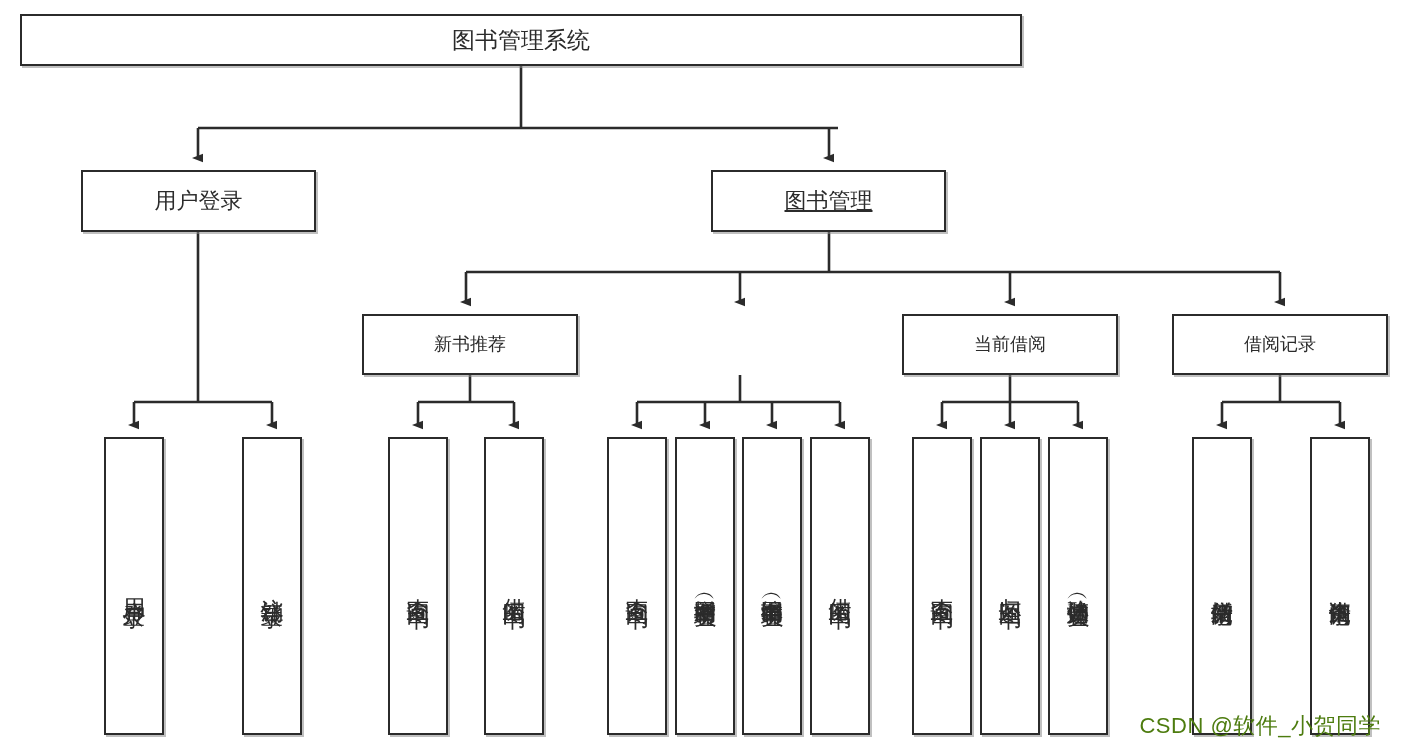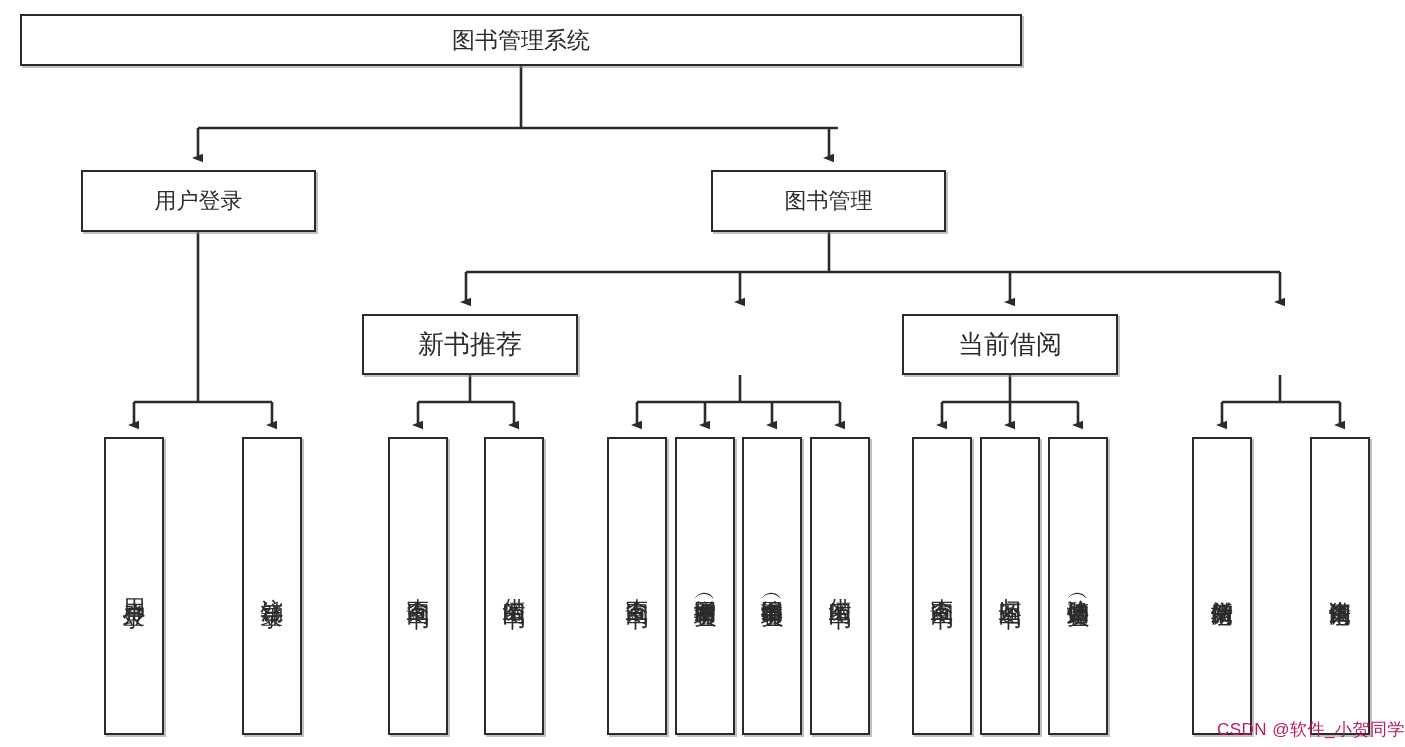--- a/index.html
+++ b/index.html
@@ -24,40 +24,40 @@
     box-shadow:2px 2px 0 rgba(140,140,140,0.55);
   }
   .node .lbl{
     display:block;
     text-align:center;
     line-height:1.16;
     white-space:nowrap;
   }
   .node.root .lbl{font-size:23px;}
   .node.lvl1 .lbl{font-size:22px;}
-  .node.lvl2 .lbl{font-size:26px;}
+  .node.lvl2 .lbl{font-size:18px;}
   .node.leaf{
     align-items:center;
     justify-content:center;
     padding:4px 0;
   }
   .node.leaf .lbl{
     writing-mode:vertical-rl;
     text-orientation:upright;
     font-size:23px;
     letter-spacing:3px;
     line-height:1;
     white-space:nowrap;
   }
   .node.leaf.tall .lbl{font-size:22px;letter-spacing:1px;}
   .watermark{
     position:absolute;
-    right:0;bottom:6px;
-    font-size:17px;
-    color:#be185d;
+    right:24px;bottom:6px;
+    font-size:22px;
+    color:#4d7c0f;
     letter-spacing:0.5px;
     white-space:nowrap;
     pointer-events:none;
   }
 </style>
 </head>
 <body>
 
 <div id="stage">
 
@@ -111,29 +111,32 @@
     </g>
   </svg>
 
   <div class="node root" style="left:20px;top:14px;width:1002px;height:52px;">
     <span class="lbl">图书管理系统</span>
   </div>
 
   <div class="node lvl1" style="left:81px;top:170px;width:235px;height:62px;">
     <span class="lbl">用户登录</span>
   </div>
-  <div class="node lvl1" style="left:711px;top:170px;width:235px;height:62px;">
+  <div class="node lvl1" style="left:711px;top:170px;width:235px;height:62px;text-decoration:underline;">
     <span class="lbl">图书管理</span>
   </div>
 
   <div class="node lvl2" style="left:362px;top:314px;width:216px;height:61px;">
     <span class="lbl">新书推荐</span>
   </div>
   <div class="node lvl2" style="left:902px;top:314px;width:216px;height:61px;justify-content:center;">
     <span class="lbl">当前借阅</span>
+  </div>
+  <div class="node lvl2" style="left:1172px;top:314px;width:216px;height:61px;">
+    <span class="lbl">借阅记录</span>
   </div>
 
   <div class="node leaf" style="left:104px;top:437px;width:60px;height:298px;">
     <span class="lbl">用户登录</span>
   </div>
   <div class="node leaf" style="left:242px;top:437px;width:60px;height:298px;">
     <span class="lbl">注销登录</span>
   </div>
 
   <div class="node leaf" style="left:388px;top:437px;width:60px;height:298px;">

